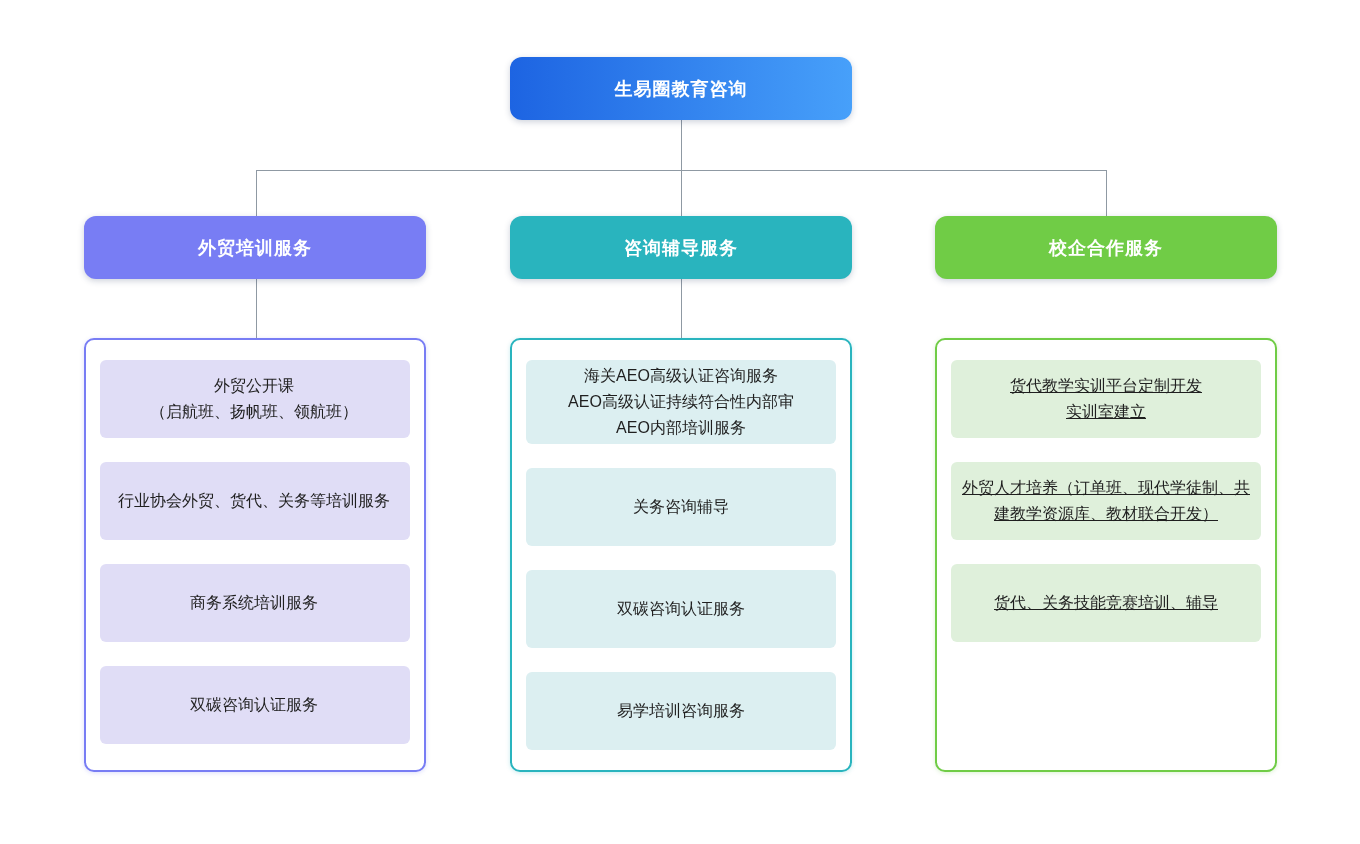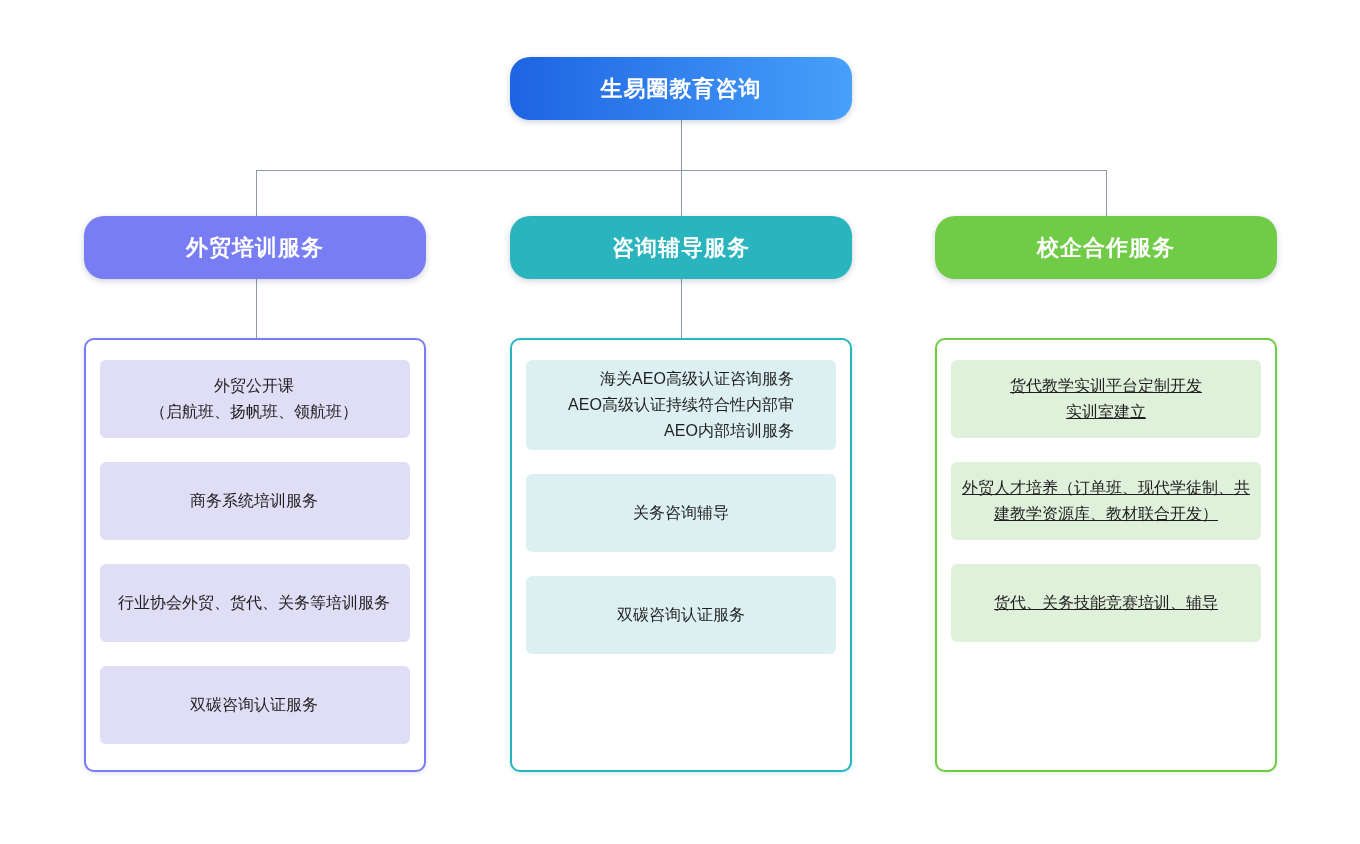--- a/index.html
+++ b/index.html
@@ -12,27 +12,27 @@
     overflow: hidden;
   }
   .line {
     position: absolute;
     background: var(--connector, #8F99A3);
   }
   .node {
     position: absolute;
     width: 342px;
     height: 63px;
-    border-radius: 20px;
+    border-radius: 12px;
     display: flex;
     align-items: center;
     justify-content: center;
     color: #ffffff;
     font-weight: bold;
-    font-size: 22px;
+    font-size: 18px;
     letter-spacing: 1px;
     box-shadow: 0 2px 6px rgba(30, 50, 90, 0.22);
   }
   .root-node {
     left: 510px;
     top: 57px;
     background: linear-gradient(90deg, var(--root_gradient_start, #1D64E2), var(--root_gradient_end, #47A0FA));
   }
   .branch-header { top: 216px; }
   .bh-0 { left: 84px;  background: var(--purple, #787DF4); }
@@ -63,21 +63,21 @@
     display: flex;
     align-items: center;
     justify-content: center;
     text-align: center;
     font-size: 16px;
     line-height: 26px;
     color: var(--text_dark, #1F1F1F);
     white-space: pre-line;
   }
   .pn-0 .item { background: var(--purple_light, #E0DDF6); padding-left: 8px; }
-  .pn-1 .item { background: var(--teal_light, #DCEFF1); text-align: right; }
+  .pn-1 .item { background: var(--teal_light, #DCEFF1); }
   .pn-2 .item { background: var(--green_light, #DFF0DB); text-decoration: underline; }
 </style>
 </head>
 <body>
 
 <div class="canvas">
 
   <div class="line" style="left:681px; top:120px; width:1px; height:50px;"></div>
   <div class="line" style="left:256px; top:170px; width:851px; height:1px;"></div>
   <div class="line" style="left:256px; top:170px; width:1px; height:46px;"></div>
@@ -96,31 +96,32 @@
   <div class="node branch-header bh-1">
     <span>咨询辅导服务</span>
   </div>
   <div class="node branch-header bh-2">
     <span>校企合作服务</span>
   </div>
 
   <div class="panel pn-0">
     <div class="item">外贸公开课
 （启航班、扬帆班、领航班）</div>
+    <div class="item">行业协会外贸、货代、关务等培训服务</div>
     <div class="item">商务系统培训服务</div>
-    <div class="item">行业协会外贸、货代、关务等培训服务</div>
     <div class="item">双碳咨询认证服务</div>
   </div>
 
   <div class="panel pn-1">
     <div class="item">海关AEO高级认证咨询服务
 AEO高级认证持续符合性内部审
 AEO内部培训服务</div>
     <div class="item">关务咨询辅导</div>
     <div class="item">双碳咨询认证服务</div>
+    <div class="item">易学培训咨询服务</div>
   </div>
 
   <div class="panel pn-2">
     <div class="item">货代教学实训平台定制开发
 实训室建立</div>
     <div class="item">外贸人才培养（订单班、现代学徒制、共建教学资源库、教材联合开发）</div>
     <div class="item">货代、关务技能竞赛培训、辅导</div>
   </div>
 
 </div>

